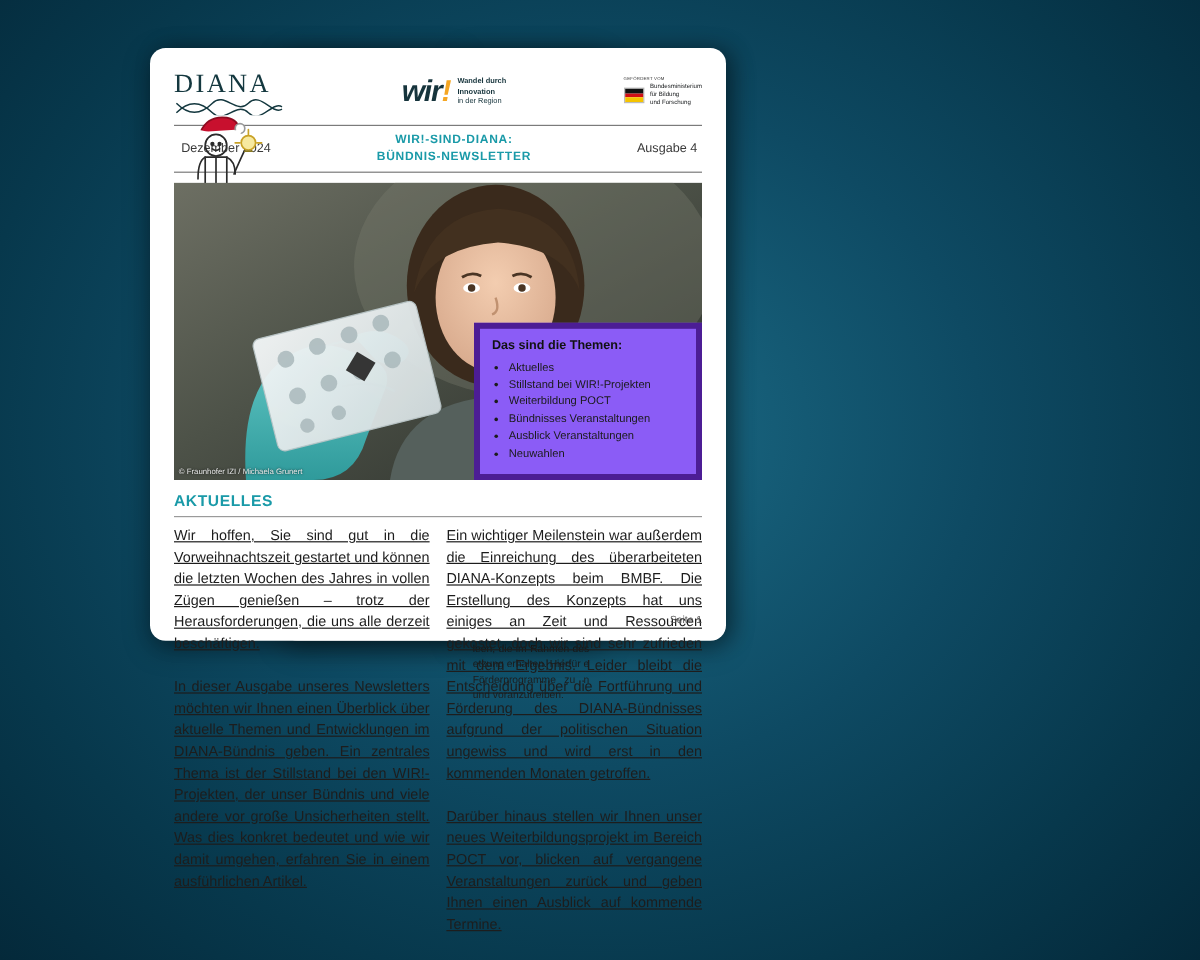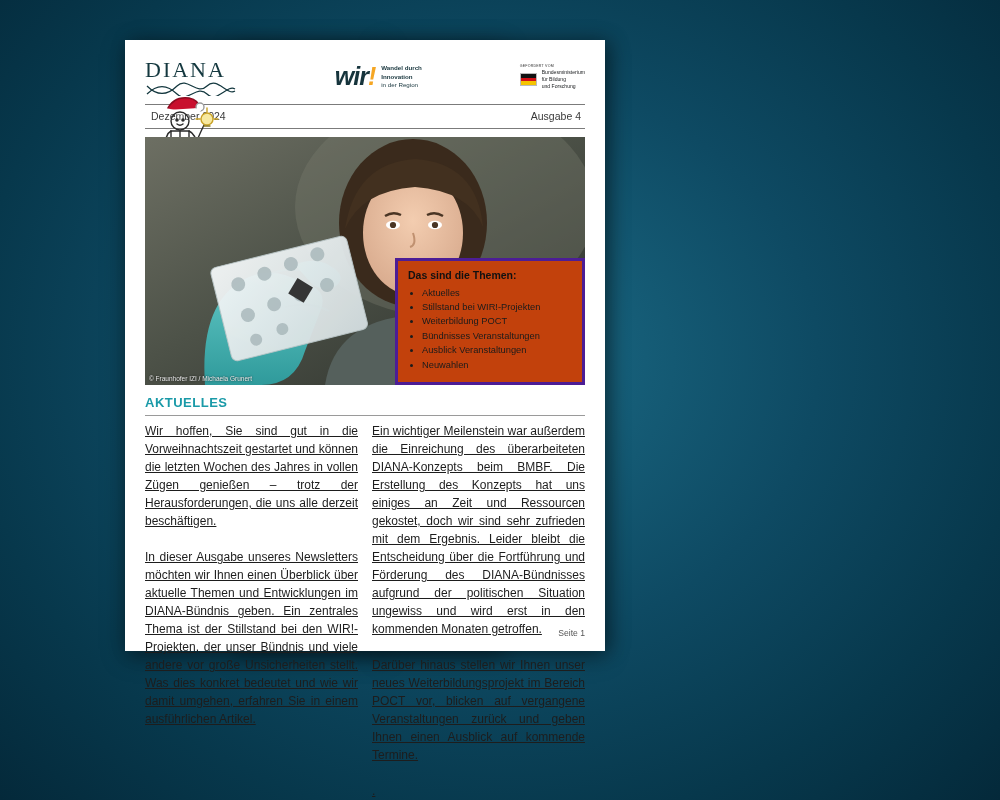--- a/index.html
+++ b/index.html
@@ -18,22 +18,23 @@
   .pages {
     position: absolute;
     left: 125px; top: 40px;
     width: 750px; height: 690px;
   }
 
   .page {
     position: absolute;
     background: #ffffff;
     top: 0;
-    height: 611px;
+    height: 494px;
     box-shadow: 0 6px 22px rgba(0,0,0,0.35);
+    border-radius: 13px;
   }
   .page-3 { left: 255px; width: 125px; z-index: 1; }
   .page-2 { left: 110px; width: 150px; z-index: 2; }
   .page-1 { left: 0px;   width: 480px; z-index: 3; box-shadow: 6px 0 18px rgba(0,0,0,0.30), 0 6px 22px rgba(0,0,0,0.35); }
 
   
   .p1 { padding: 16px 20px 0 20px; position: relative; height: 100%; }
 
   .p1-topbar {
     display: flex; align-items: center; justify-content: space-between;
@@ -90,21 +91,21 @@
   .mast-rule2 { border-top: 1px solid #7b7b7b; }
 
   .hero { position: relative; margin-top: 8px; height: 248px; overflow: hidden; }
   .hero-credit {
     position: absolute; left: 4px; bottom: 3px;
     font-size: 6.5px; color: #e9e9e9; text-shadow: 0 0 2px rgba(0,0,0,.8);
   }
 
   .themes-box {
     position: absolute; right: 0; bottom: 0;
-    width: 190px; background: #c2410c; border: 3px solid #4c1d95;
+    width: 190px; background: #8b5cf6; border: 5px solid #4c1d95;
     padding: 8px 10px 10px 10px;
   }
   .themes-box h4 { margin: 0 0 5px 0; font-size: 10.5px; color: #111; }
   .themes-box ul { margin: 0; padding-left: 14px; }
   .themes-box li { font-size: 9.3px; line-height: 1.55; color: #1b1b1b; }
 
   .sec-head {
     color: #1a9aa8; font-weight: 700; font-size: 13px;
     letter-spacing: .5px; margin: 10px 0 5px 0;
   }
@@ -270,20 +271,24 @@
 
             <path d="M44 57 q6 -14 10 -22"></path>
             <circle cx="56" cy="31" r="6" fill="#f7e9a0" stroke="#c9a227"></circle>
             <path d="M53 38 h6" stroke="#8a7a20"></path>
             <path d="M56 24 v-4 M63 31 h4 M49 31 h-4" stroke="#c9a227"></path>
           </g>
         </svg>
         <div class="mast-rule"></div>
         <div class="mast-sub">
           <div class="date">Dezember 2024</div>
+          <div class="center">
+            <div>WIR!-SIND-DIANA:</div>
+            <div>BÜNDNIS-NEWSLETTER</div>
+          </div>
           <div class="issue">Ausgabe 4</div>
         </div>
         <div class="mast-rule2"></div>
       </div>
 
       <div class="hero">
         <svg width="100%" height="100%" viewBox="0 0 440 248" preserveAspectRatio="xMidYMid slice">
           <defs>
             <linearGradient id="bg" x1="0" y1="0" x2="1" y2="1">
               <stop offset="0%" stop-color="#6d6f63"></stop>

